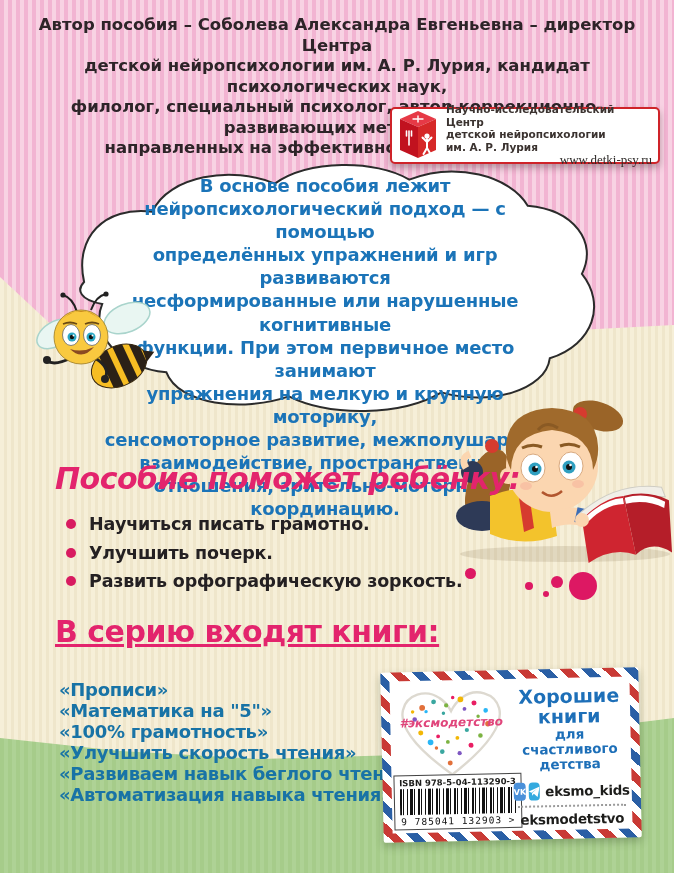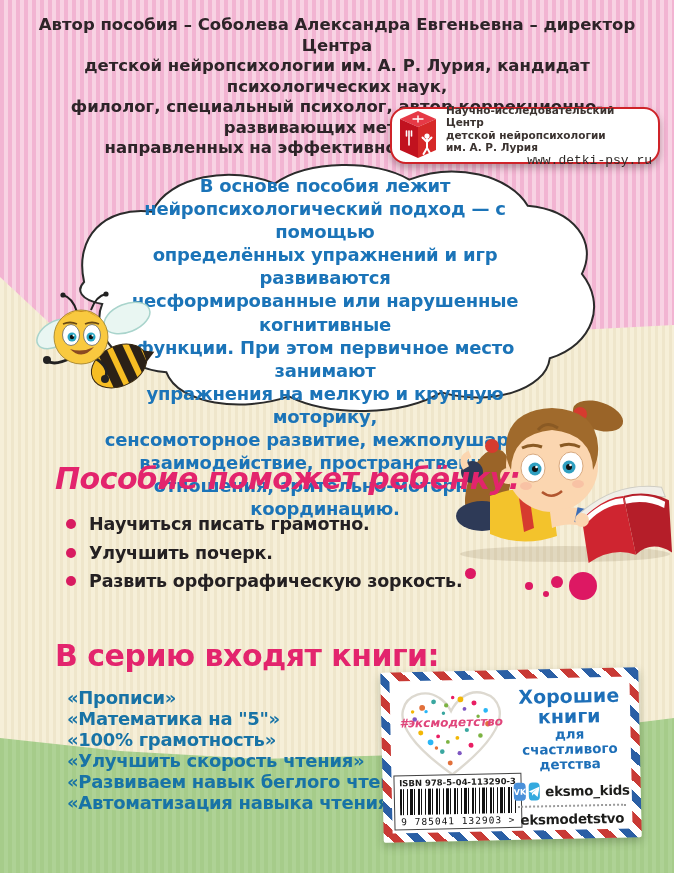--- a/index.html
+++ b/index.html
@@ -21,60 +21,60 @@
   }
   
   .header-text{
     position:absolute;left:18px;top:15px;width:638px;z-index:3;
     color:#2d2428;font-size:16.5px;line-height:20.5px;font-weight:bold;
     text-align:center;white-space:pre-line;
   }
   
   .badge{
     position:absolute;left:390px;top:107px;width:270px;height:57px;z-index:4;
-    background:#fff;border:2px solid #cf2329;border-radius:16px;
+    background:#fff;border:2px solid #cf2329;border-radius:5px;
     box-shadow:0 4px 7px rgba(60,40,40,.35);
     display:flex;align-items:center;padding:2px 6px 2px 4px;box-sizing:border-box;
   }
   .badge .org{
     color:#3b3330;font-size:10.5px;line-height:12.5px;font-weight:bold;white-space:pre-line;
   }
   .badge .txtcol{flex:1;}
   .badge .site{
     text-align:right;color:#2d2a28;font-size:13px;margin-top:-1px;
-    font-family:Liberation Mono, monospace;
+    font-family:Liberation Serif, serif;
   }
   
   .bubble-svg{position:absolute;left:56px;top:153px;z-index:5;}
   .bubble-text{
     position:absolute;left:100px;top:174px;width:450px;z-index:6;
     color:#1b74b8;font-size:18px;line-height:23.1px;font-weight:600;
     text-align:center;white-space:pre-line;letter-spacing:-0.2px;
   }
   .pink-blob{position:absolute;left:559px;top:305px;width:26px;height:26px;border-radius:50%;
     background:#f3cde1;z-index:4;}
   
   .bee{position:absolute;left:33px;top:290px;z-index:7;}
   .girl{position:absolute;left:430px;top:388px;z-index:7;}
   
   .h-pink{
     position:absolute;left:55px;z-index:8;color:#e3246d;
     font-size:30px;font-weight:bold;letter-spacing:-0.5px;
   }
-  .h1{top:461px;font-style:italic;} .h2{top:638px;}
+  .h1{top:461px;font-style:italic;} .h2{top:614px;text-decoration:underline;}
   .benefits{position:absolute;left:58px;top:506px;z-index:8;list-style:none;margin:8px;padding:0;}
   .benefits li{
     display:flex;align-items:center;margin-bottom:8.5px;
     color:#242022;font-size:17.5px;font-weight:bold;letter-spacing:-0.2px;
   }
   .benefits .dot{
     width:10px;height:10px;border-radius:50%;background:#d81b60;
     margin-right:13px;flex:0 0 auto;
   }
-  .series-list{position:absolute;left:55px;top:676px;z-index:8;list-style:none;margin:12px;padding:0;}
+  .series-list{position:absolute;left:55px;top:676px;z-index:8;list-style:none;margin:4px;padding:0;}
   .series-list li{
     color:#1873a6;font-size:18px;line-height:20.9px;font-weight:bold;letter-spacing:-0.3px;
   }
   
   .deco-dot{position:absolute;border-radius:50%;background:#dd1863;z-index:6;}
   
   .postcard{
     position:absolute;left:382px;top:670px;width:258px;height:170px;z-index:9;
     transform:rotate(-1.2deg);
     background:repeating-linear-gradient(45deg,#fff 0 7px,#c93a35 7px 15px,#fff 15px 22px,#2a5fa5 22px 30px);

